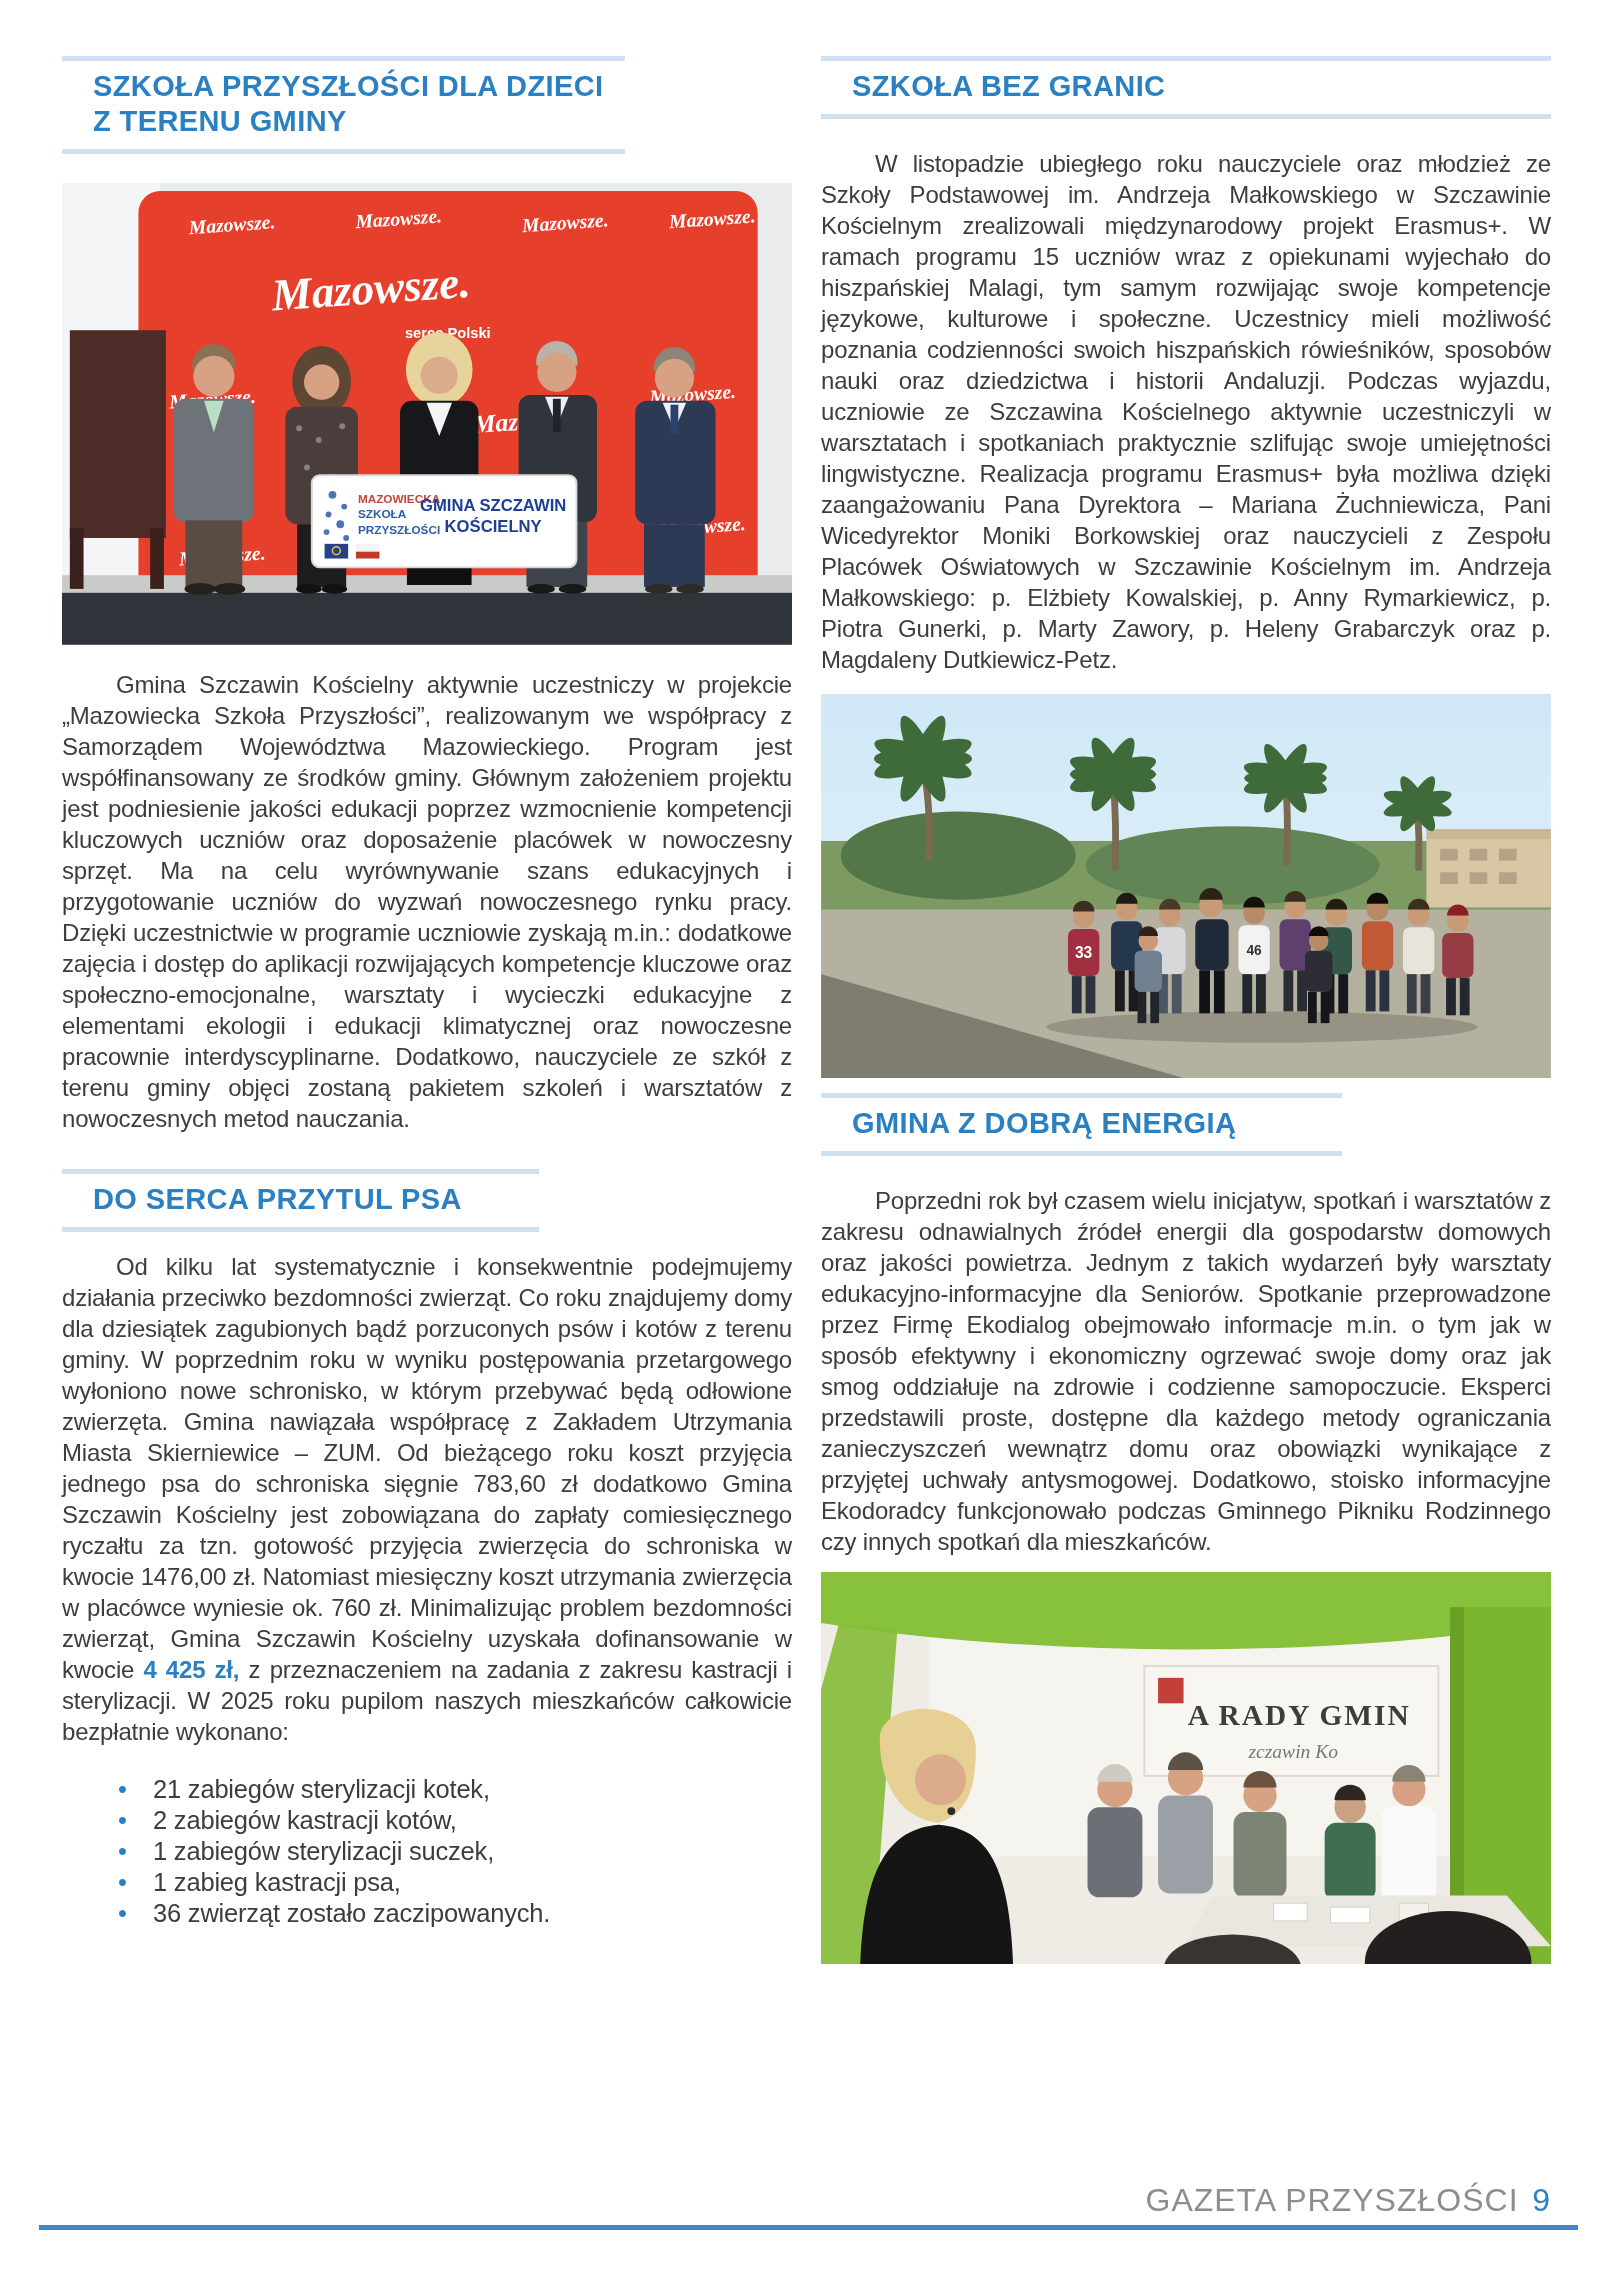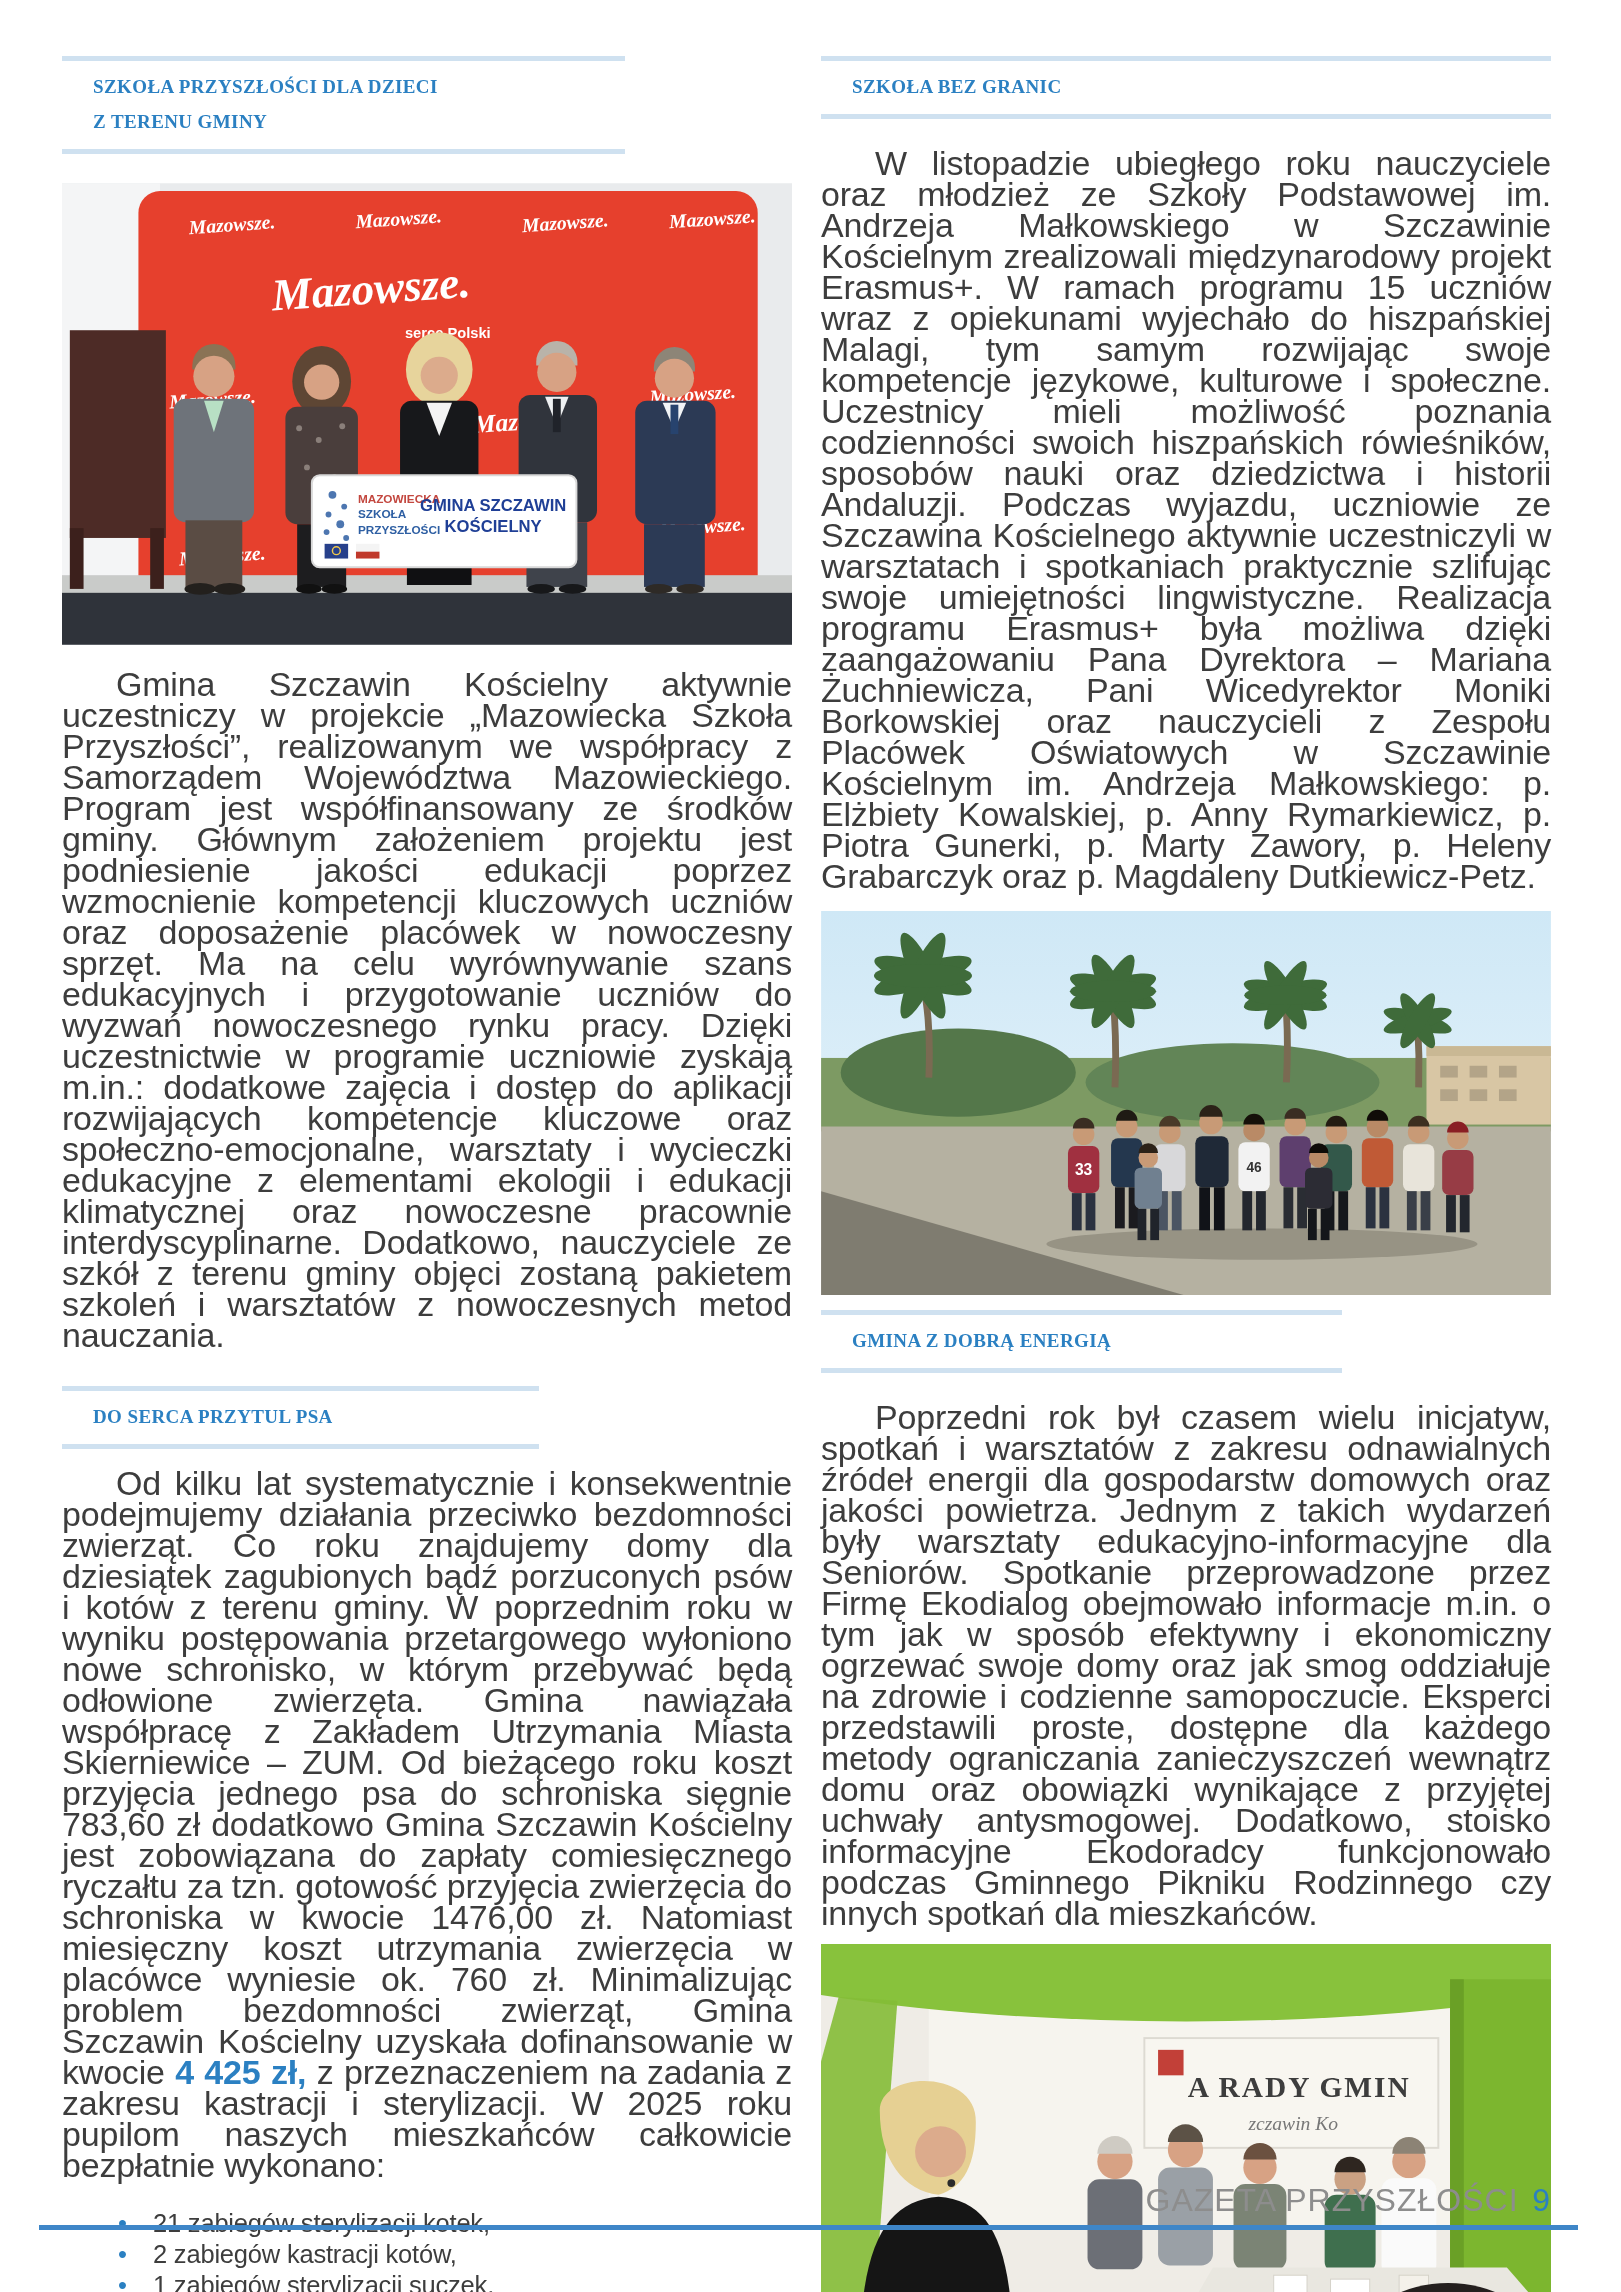--- a/index.html
+++ b/index.html
@@ -22,31 +22,30 @@
     position:absolute;left:62px;top:56px;width:1490px;
     display:flex;gap:29px;
   }
   .col{width:730px;flex:0 0 730px;}
   .section-header{
     border-top:5.9px solid var(--bar);
     border-bottom:5.9px solid var(--bar);
     padding:7.8px 0 9.8px 31px;
     color:var(--blue);
     font-weight:bold;
-    font-size:19px;
+    font-size:29px;
     line-height:35px;
     letter-spacing:0.4px;
-    font-family:Liberation Serif, serif;
   }
   .hdr-w1{width:563px;}
   .hdr-w2{width:477px;}
   .hdr-w3{width:730px;}
   .hdr-w4{width:521px;}
   p.body{
-    font-size:34px;line-height:31px;
+    font-size:24px;line-height:31px;
     letter-spacing:-0.2px;
     color:var(--ink);
     text-align:justify;
     text-indent:54px;
   }
   .amount{color:var(--blue);font-weight:bold;}
   ul.blist{list-style:none;padding-left:56px;}
   ul.blist li{
     display:flex;align-items:baseline;
     font-size:25.5px;line-height:31px;color:var(--ink);letter-spacing:-0.2px;

